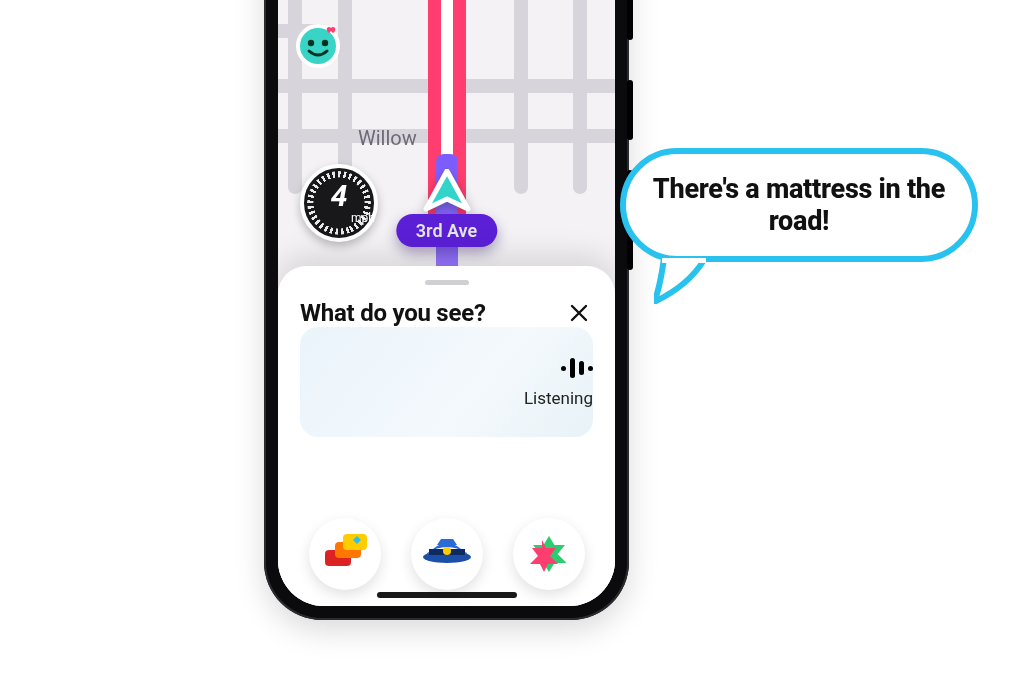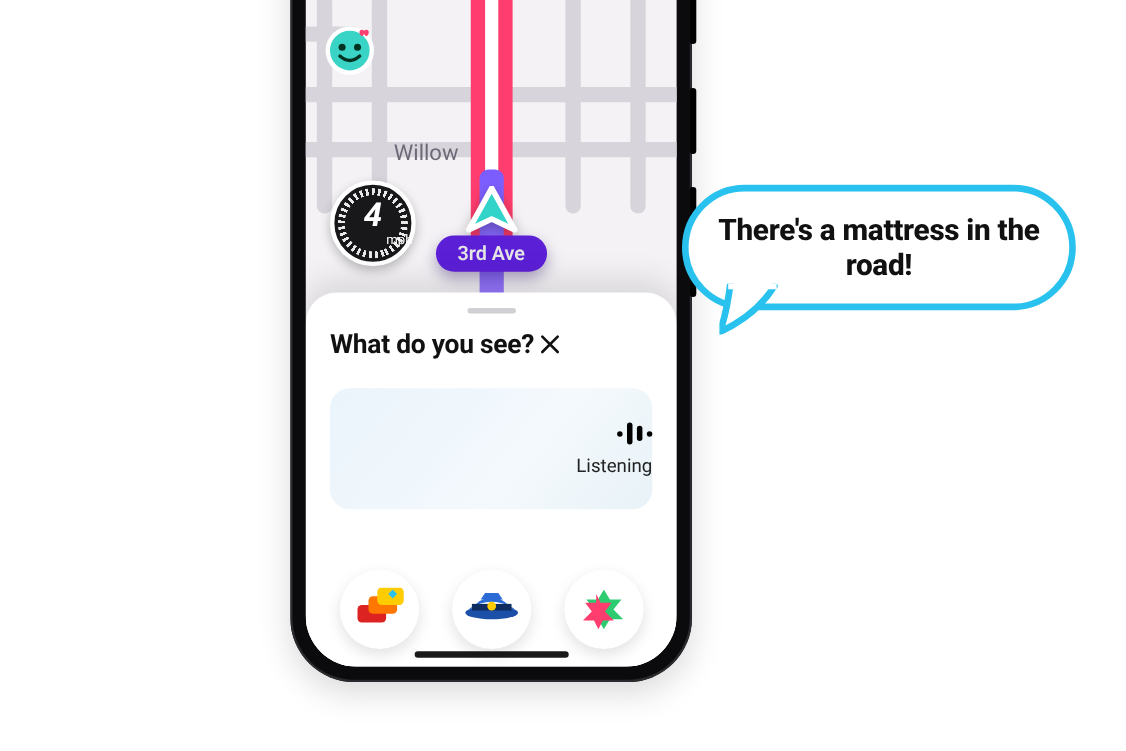--- a/index.html
+++ b/index.html
@@ -171,22 +171,21 @@
     border-top-left-radius: 28px;
     border-top-right-radius: 28px;
     box-shadow: 0 -10px 30px rgba(0,0,0,.12);
     padding: 14px 22px 0;
   }
   .grabber {
     width: 44px; height: 5px; background: #cfcfd4; border-radius: 3px;
     margin: 0 auto 14px;
   }
   .sheet-header {
-    display: flex; align-items: center; 
-    margin-bottom: 26px;
+    display: flex; align-items: center; justify-content: space-between;
   }
   .sheet-title { font-size: 24px; font-weight: 700; color: #111; letter-spacing: -0.01em;}
   .close-x {
     font-size: 22px; font-weight: 300; color: #111; cursor: pointer;
     width: 28px; height: 28px; display: flex; align-items: center; justify-content: center;
   }
 
   .listen-box {
     background: linear-gradient(130deg, #eaf4fb, #f4f9fd 60%, #e8f2f7);
     border-radius: 18px;
@@ -243,21 +242,20 @@
     display: flex;
     align-items: center;
     justify-content: center;
     text-align: center;
     padding: 18px 20px;
     font-size: 27px;
     font-weight: 800;
     color: #111;
     line-height: 1.2;
     letter-spacing: -0.01em;
-    margin-top: 20px;
   }
   .bubble-tail {
     position: absolute;
     left: 654px;
     top: 258px;
   }
 </style>
 </head>
 <body>
 

